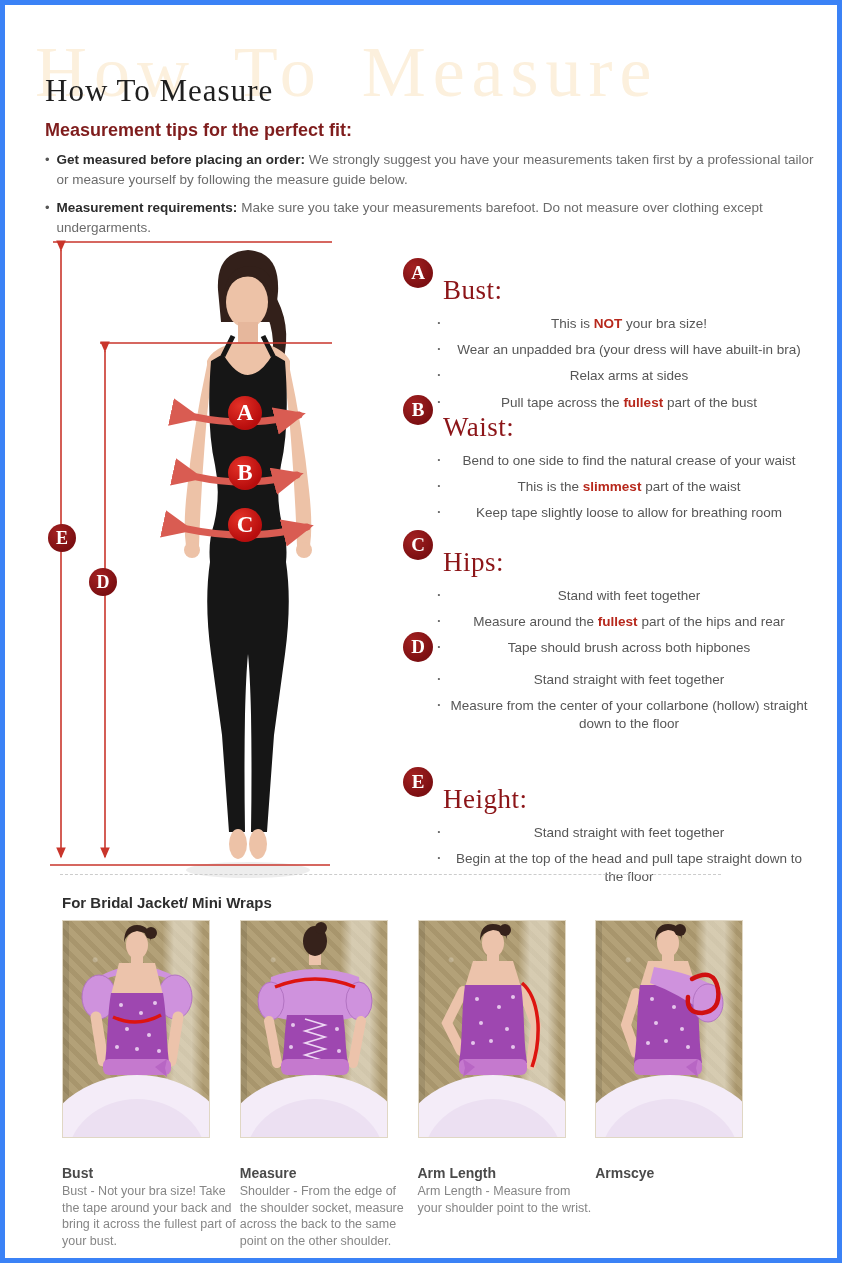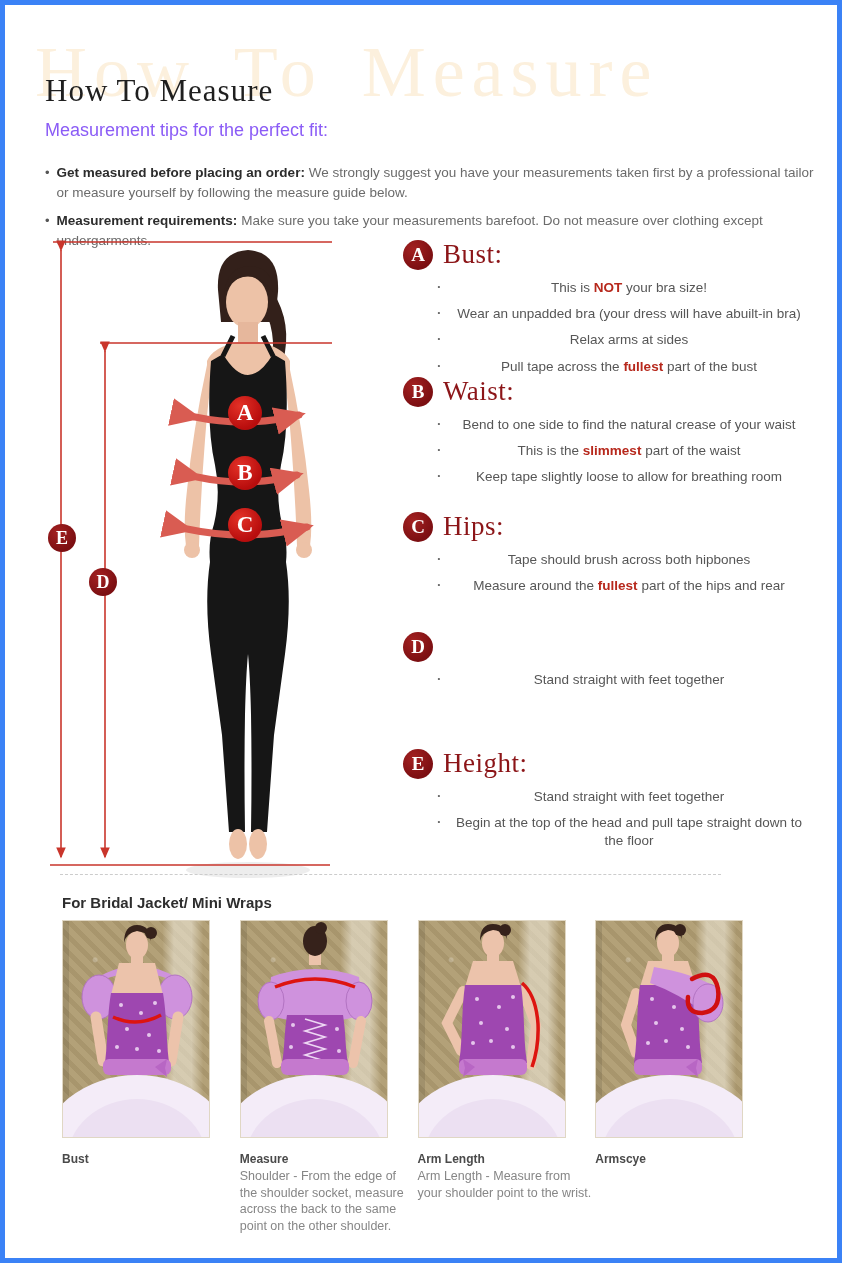--- a/index.html
+++ b/index.html
@@ -12,21 +12,21 @@
   .watermark{
     position:absolute;left:30px;top:26px;width:800px;
     font-family:"Liberation Serif",serif;font-size:72px;letter-spacing:7px;word-spacing:14px;
     color:#fcf0dd;white-space:nowrap;user-select:none;
   }
   .page-title{
     position:absolute;left:40px;top:68px;
     font-family:"Liberation Serif",serif;font-size:31px;color:#1f1f1f;letter-spacing:1px;
   }
   .tips{position:absolute;left:40px;top:115px;width:770px;}
-  .tips-heading{font-size:18px;font-weight:normal;color:#8b5cf6;margin-bottom:22px;}
+  .tips-heading{font-size:18px;font-weight:bold;color:#7f1d1d;margin-bottom:9px;}
   .tip{display:flex;margin-bottom:7px;font-size:13.5px;line-height:1.5;color:#6b6b6b;}
   .tip .dot{color:#555;margin-right:7px;font-size:13px;line-height:1.6;}
   .tip .lead{font-weight:bold;color:#2c2c2c;}
   
   .figure{position:absolute;left:0;top:225px;width:395px;height:660px;}
   .figure svg{position:absolute;left:0;top:0;}
   .badge{
     position:absolute;transform:translate(-50%,-50%);
     border-radius:50%;display:flex;align-items:center;justify-content:center;
     font-family:"Liberation Serif",serif;font-weight:bold;color:#fff;
@@ -36,21 +36,21 @@
   
   .section{position:absolute;left:398px;width:400px;}
   .sec-a{top:234px;} .sec-b{top:371px;} .sec-c{top:506px;} .sec-d{top:627px;} .sec-e{top:743px;}
   .sec-head{display:flex;align-items:center;gap:10px;}
   .sec-badge{
     width:30px;height:30px;border-radius:50%;flex:0 0 auto;
     background:radial-gradient(circle at 35% 30%,#a32121,#7c0f12 70%);
     color:#fff;font-family:"Liberation Serif",serif;font-weight:bold;font-size:19px;
     display:flex;align-items:center;justify-content:center;
   }
-  .sec-title{font-family:"Liberation Serif",serif;font-size:27px;color:#8c1518;letter-spacing:.5px;}
+  .sec-title{font-family:"Liberation Serif",serif;font-size:27px;color:#8c1518;letter-spacing:.5px;margin-top:36px;}
   .sec-bullets{list-style:none;margin:9px 0 0 34px;padding:0;width:372px;}
   .sec-bullets li{
     font-size:13.5px;color:#565656;line-height:1.35;margin-bottom:8px;
     padding-left:12px;position:relative;text-align:center;
   }
   .sec-bullets li::before{content:"·";position:absolute;left:0;top:-1px;color:#6b6b6b;font-weight:bold;}
   b.hl{color:#b7281c;font-weight:bold;}
   
   .bottom{position:absolute;left:0;top:869px;width:768px;}
   .divider{margin:0 52px 0 55px;border-top:1px dashed #cccccc;height:0;}
@@ -62,21 +62,21 @@
     background-color:#b3a178;
     background-image:
       linear-gradient(90deg, rgba(0,0,0,.10) 0 6px, transparent 6px 100%),
       linear-gradient(90deg, transparent 68%, rgba(243,238,224,.55) 76% 88%, transparent 96%),
       radial-gradient(circle at 22% 18%, rgba(255,255,255,.22) 2px, transparent 3px),
       radial-gradient(circle at 64% 38%, rgba(80,60,30,.30) 2px, transparent 3px),
       radial-gradient(circle at 40% 70%, rgba(255,255,255,.16) 2px, transparent 3px),
       repeating-linear-gradient(45deg, rgba(110,90,50,.16) 0 5px, transparent 5px 11px);
   }
   .photo svg{display:block;width:148px;height:218px;}
-  .caption-title{margin-top:14px;font-size:12px;font-weight:bold;color:#4a4a4a;}
+  .caption-title{margin-top:27px;font-size:14px;font-weight:bold;color:#4a4a4a;}
   .caption-text{margin-top:2px;font-size:12.5px;color:#868686;line-height:1.32;width:176px;}
 </style>
 </head>
 <body>
 
 <div class="page">
 
   <div class="watermark">How To Measure</div>
   <div class="page-title">How To Measure</div>
 
@@ -176,31 +176,33 @@
       <li>Keep tape slightly loose to allow for breathing room</li>
     </ul>
   </div>
 
   <div class="section sec-c">
     <div class="sec-head">
       <div class="sec-badge">C</div>
       <div class="sec-title">Hips:</div>
     </div>
     <ul class="sec-bullets">
+      <li>Stand with feet together</li>
+      <li>Measure around the <b class="hl">fullest</b> part of the hips and rear</li>
       <li>Tape should brush across both hipbones</li>
-      <li>Measure around the <b class="hl">fullest</b> part of the hips and rear</li>
     </ul>
   </div>
 
   <div class="section sec-d">
     <div class="sec-head">
       <div class="sec-badge">D</div>
     </div>
     <ul class="sec-bullets">
       <li>Stand straight with feet together</li>
+      <li>Measure from the center of your collarbone (hollow) straight down to the floor</li>
     </ul>
   </div>
 
   <div class="section sec-e">
     <div class="sec-head">
       <div class="sec-badge">E</div>
       <div class="sec-title">Height:</div>
     </div>
     <ul class="sec-bullets">
       <li>Stand straight with feet together</li>
@@ -239,20 +241,21 @@
             <rect x="40" y="138" width="68" height="16" rx="6" fill="#c579ce"></rect>
             <path d="M92,146 l12,-8 l-2,9 l2,9 Z" fill="#b866c4"></path>
             <rect x="68" y="30" width="12" height="16" fill="#ecc3ab"></rect>
             <ellipse cx="74" cy="24" rx="11" ry="14" fill="#ecc3ab"></ellipse>
             <path d="M61,22 Q61,4 74,4 Q88,4 88,22 Q88,12 74,10 Q63,12 61,22 Z" fill="#36221b"></path>
             <circle cx="88" cy="12" r="6" fill="#36221b"></circle>
             <path d="M50,96 Q74,107 98,94" stroke="#dd1410" stroke-width="3.5" fill="none"></path>
           </svg>
         </div>
         <div class="caption-title">Bust</div>
+        <div class="caption-text">Bust - Not your bra size! Take the tape around your back and bring it across the fullest part of your bust.</div>
       </div>
 
       <div class="card">
         <div class="photo">
           <svg viewBox="0 0 148 218">
             <ellipse cx="74" cy="232" rx="96" ry="78" fill="#f4ecf8"></ellipse>
             <ellipse cx="74" cy="240" rx="70" ry="62" fill="#ece0f2"></ellipse>
             <path d="M30,56 Q74,40 118,56 L122,94 Q74,108 26,94 Z" fill="#cf92dd"></path>
             <ellipse cx="30" cy="80" rx="13" ry="19" fill="#cf92dd" stroke="#b273c2" stroke-width="1"></ellipse>
             <ellipse cx="118" cy="80" rx="13" ry="19" fill="#cf92dd" stroke="#b273c2" stroke-width="1"></ellipse>

